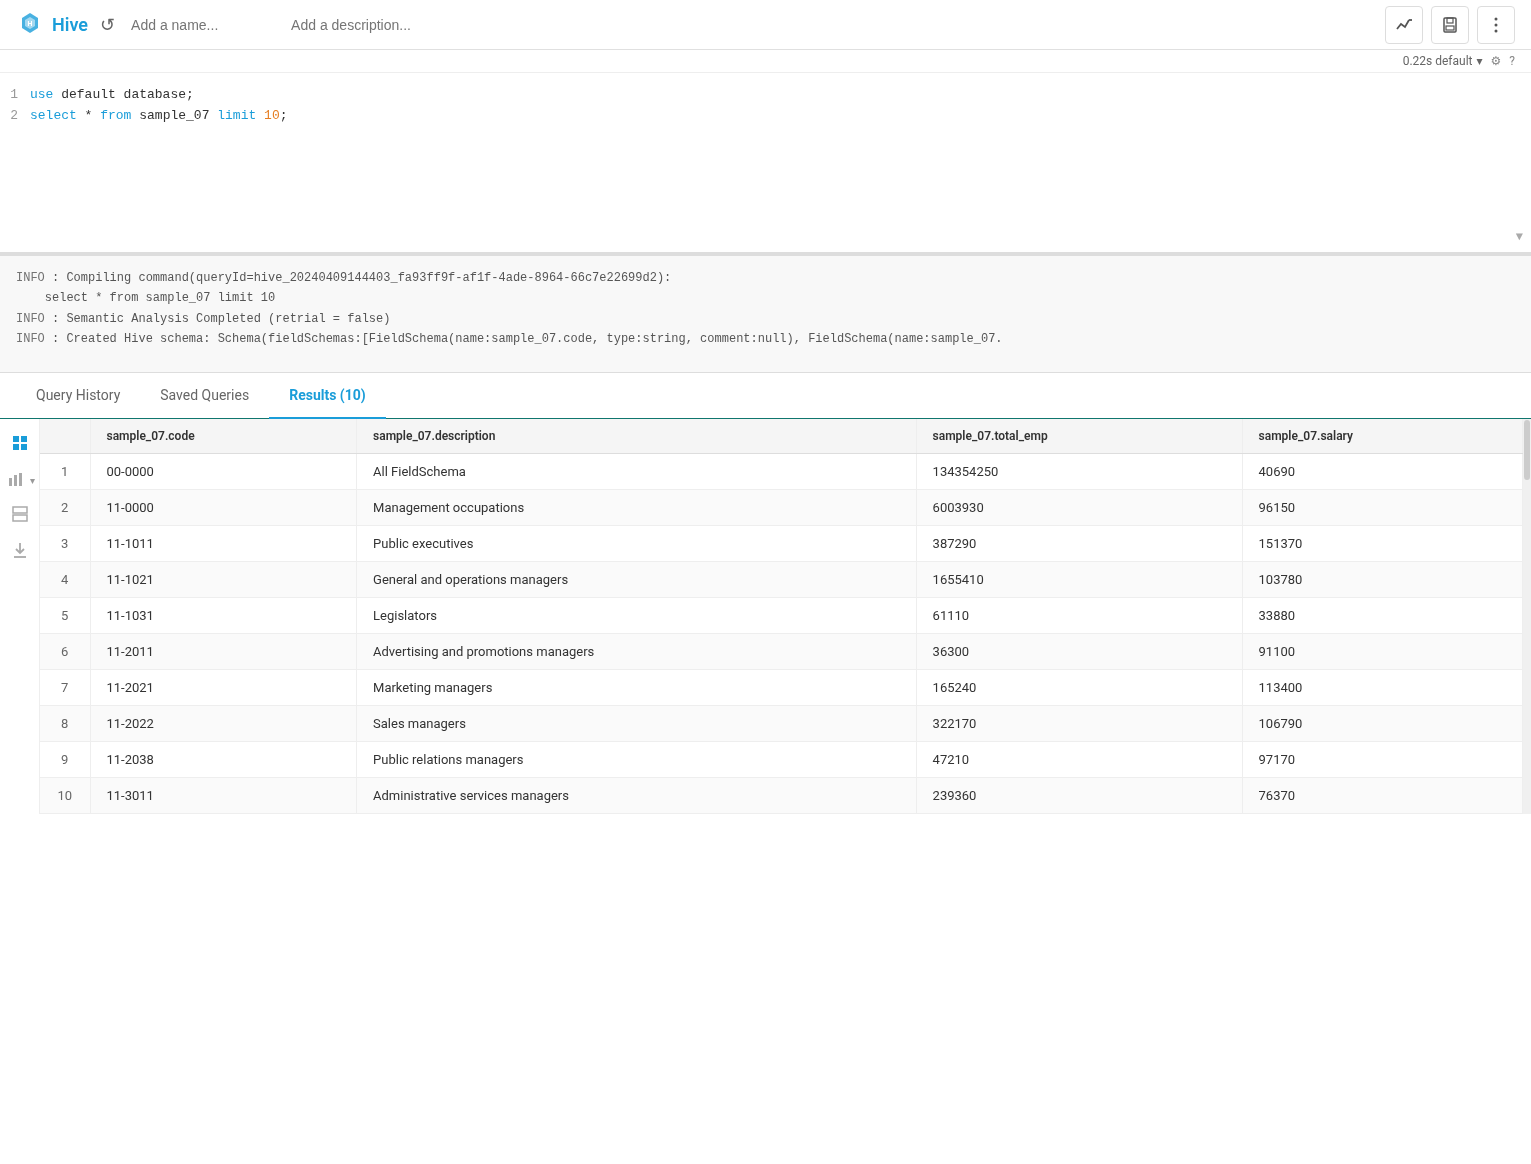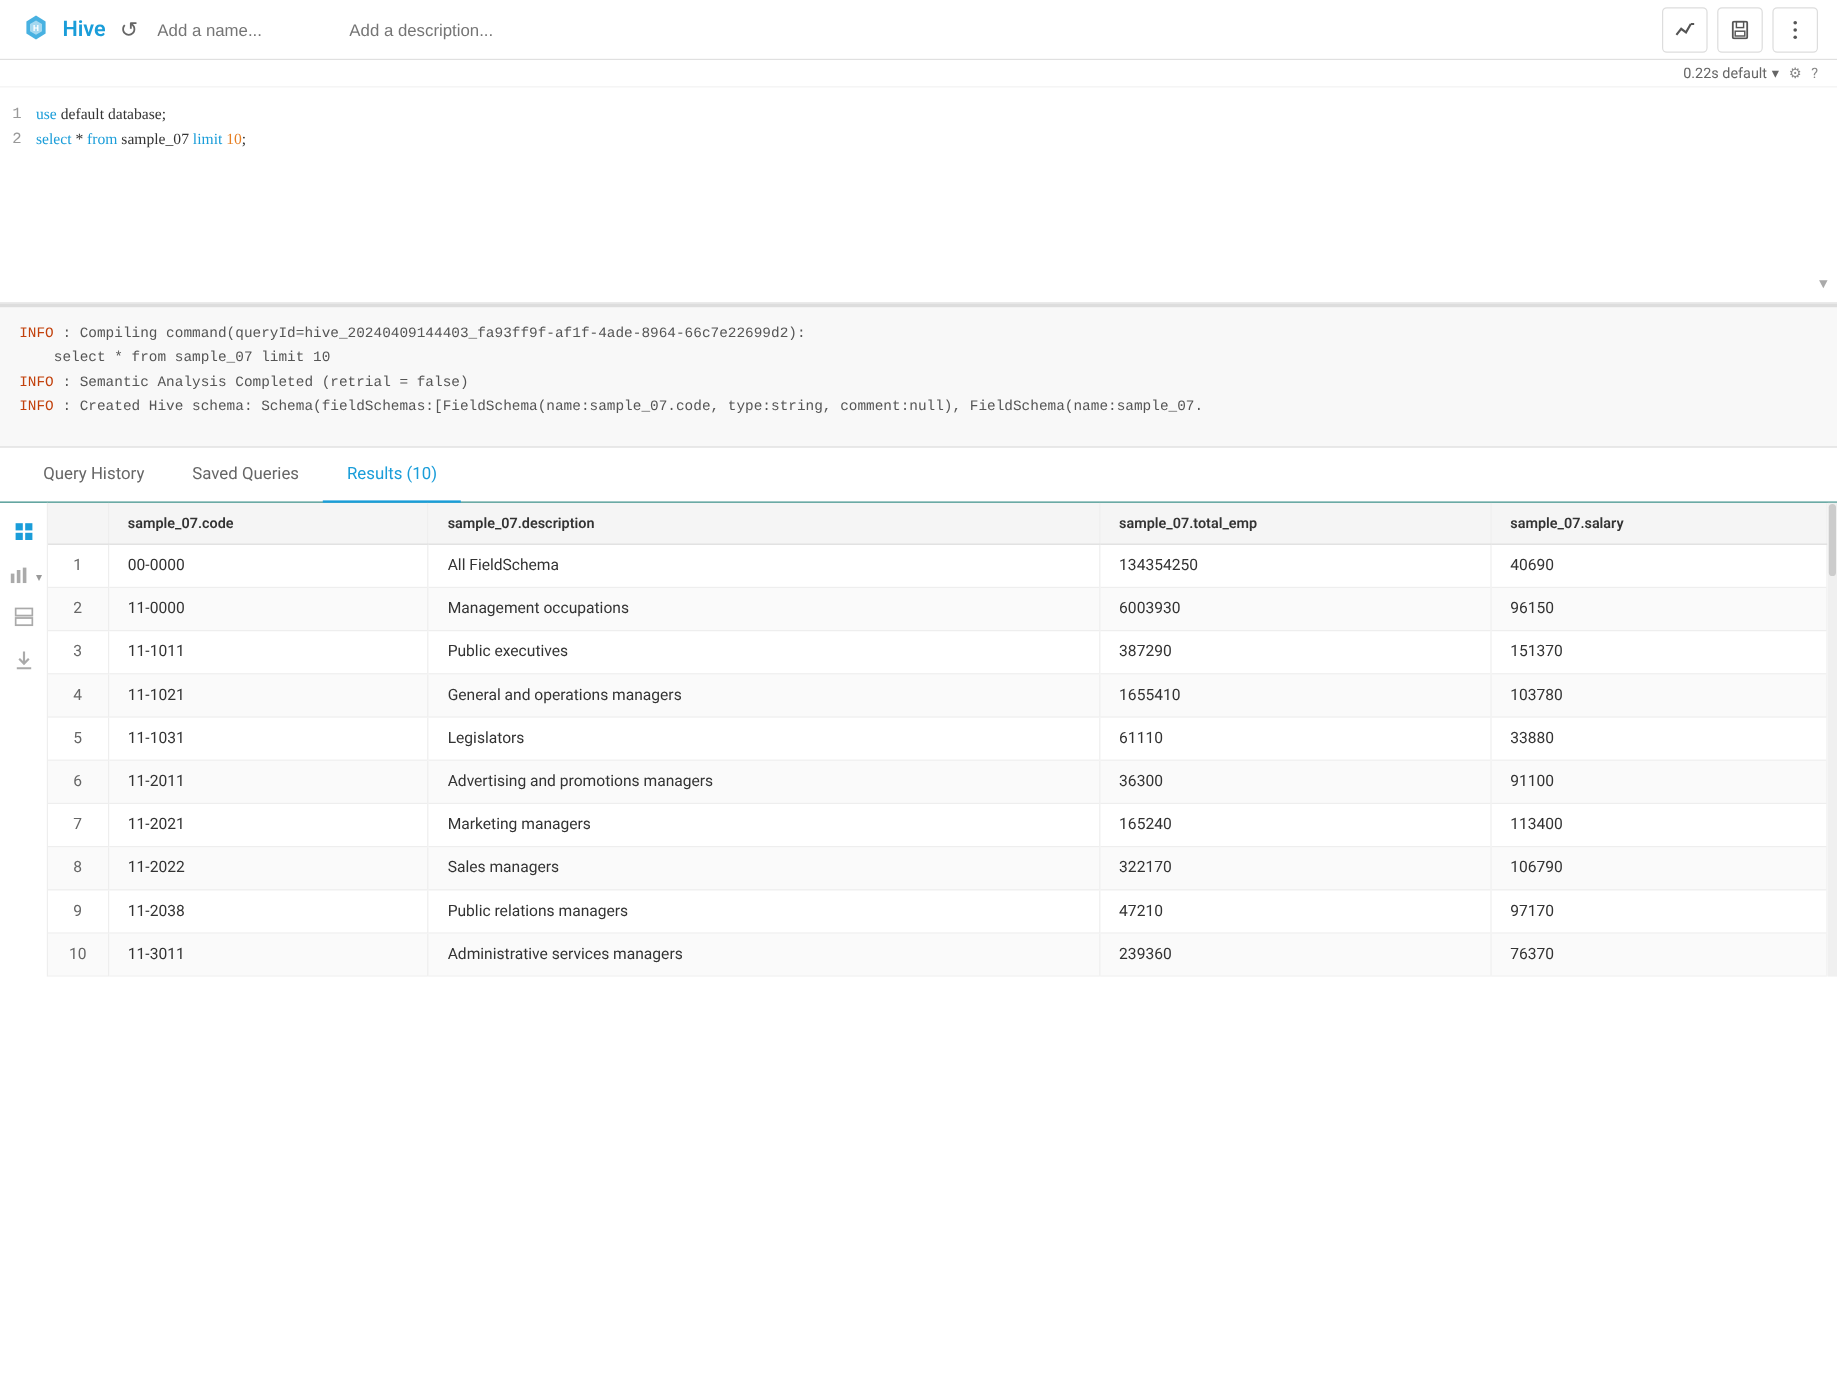--- a/index.html
+++ b/index.html
@@ -34,42 +34,42 @@
     .time-bar-icon { cursor: pointer; color: #888; }
 
     
     .code-editor {
       background: #fff; padding: 12px 0; min-height: 180px;
       border-bottom: 1px solid #ddd; font-family: 'Courier New', monospace;
       font-size: 13px; position: relative;
     }
     .code-line { display: flex; line-height: 1.6; }
     .line-num { width: 30px; text-align: right; padding-right: 12px; color: #999; user-select: none; flex-shrink: 0; }
-    .line-content { color: #333; font-family: Liberation Serif, serif; }
+    .line-content { color: #333; }
     .kw { color: #1a9dd9; }
     .editor-arrow { position: absolute; bottom: 8px; right: 8px; color: #aaa; cursor: pointer; font-size: 12px; }
 
     
     .log-panel {
       background: #f8f8f8; border-top: 3px solid #ddd; border-bottom: 1px solid #ddd;
       padding: 12px 16px; font-family: 'Courier New', monospace; font-size: 12px;
       color: #555; min-height: 120px; overflow: hidden; position: relative;
     }
     .log-panel .log-line { line-height: 1.7; white-space: nowrap; overflow: hidden; text-overflow: ellipsis; }
-    .log-panel .log-line span { color: #c2410c; }
+    .log-panel .log-line span { color: #737373; }
     .log-drag { position: absolute; top: -5px; left: 50%; transform: translateX(-50%);
       width: 40px; height: 4px; background: #ccc; border-radius: 2px; cursor: ns-resize; }
 
     
     .tabs { display: flex; padding: 0 16px; border-bottom: 1px solid #0f766e; background: #fff; }
     .tab {
       padding: 14px 20px; cursor: pointer; color: #666; font-size: 14px;
       border-bottom: 2px solid transparent; margin-bottom: -1px;
     }
-    .tab.active { color: #1a9dd9; border-bottom-color: #1a9dd9; font-weight: 400; }
+    .tab.active { color: #1a9dd9; border-bottom-color: #1a9dd9; font-weight: 700; }
 
     
     .results-area { display: flex; background: #fff; }
 
     
     .results-sidebar {
       width: 40px; padding: 12px 8px; display: flex; flex-direction: column;
       gap: 8px; align-items: center; border-right: 1px solid #eee; flex-shrink: 0;
     }
     .sidebar-icon { cursor: pointer; color: #666; font-size: 16px; padding: 4px; border-radius: 4px; }

